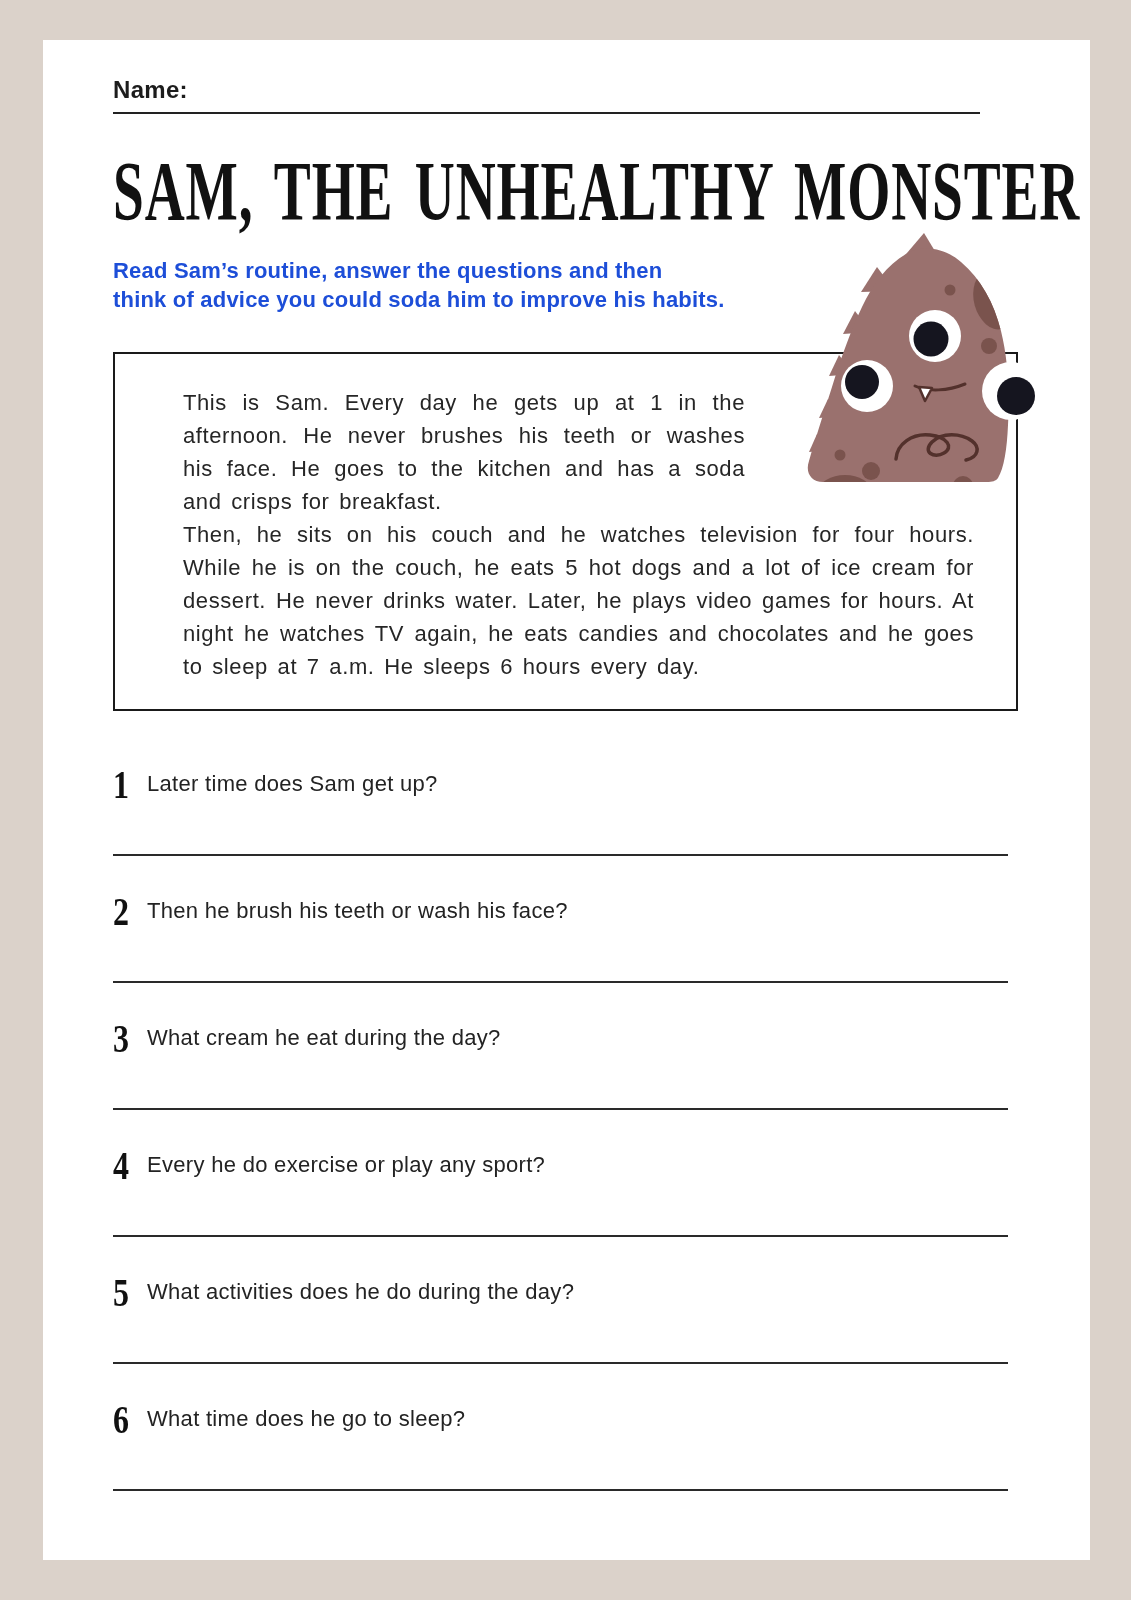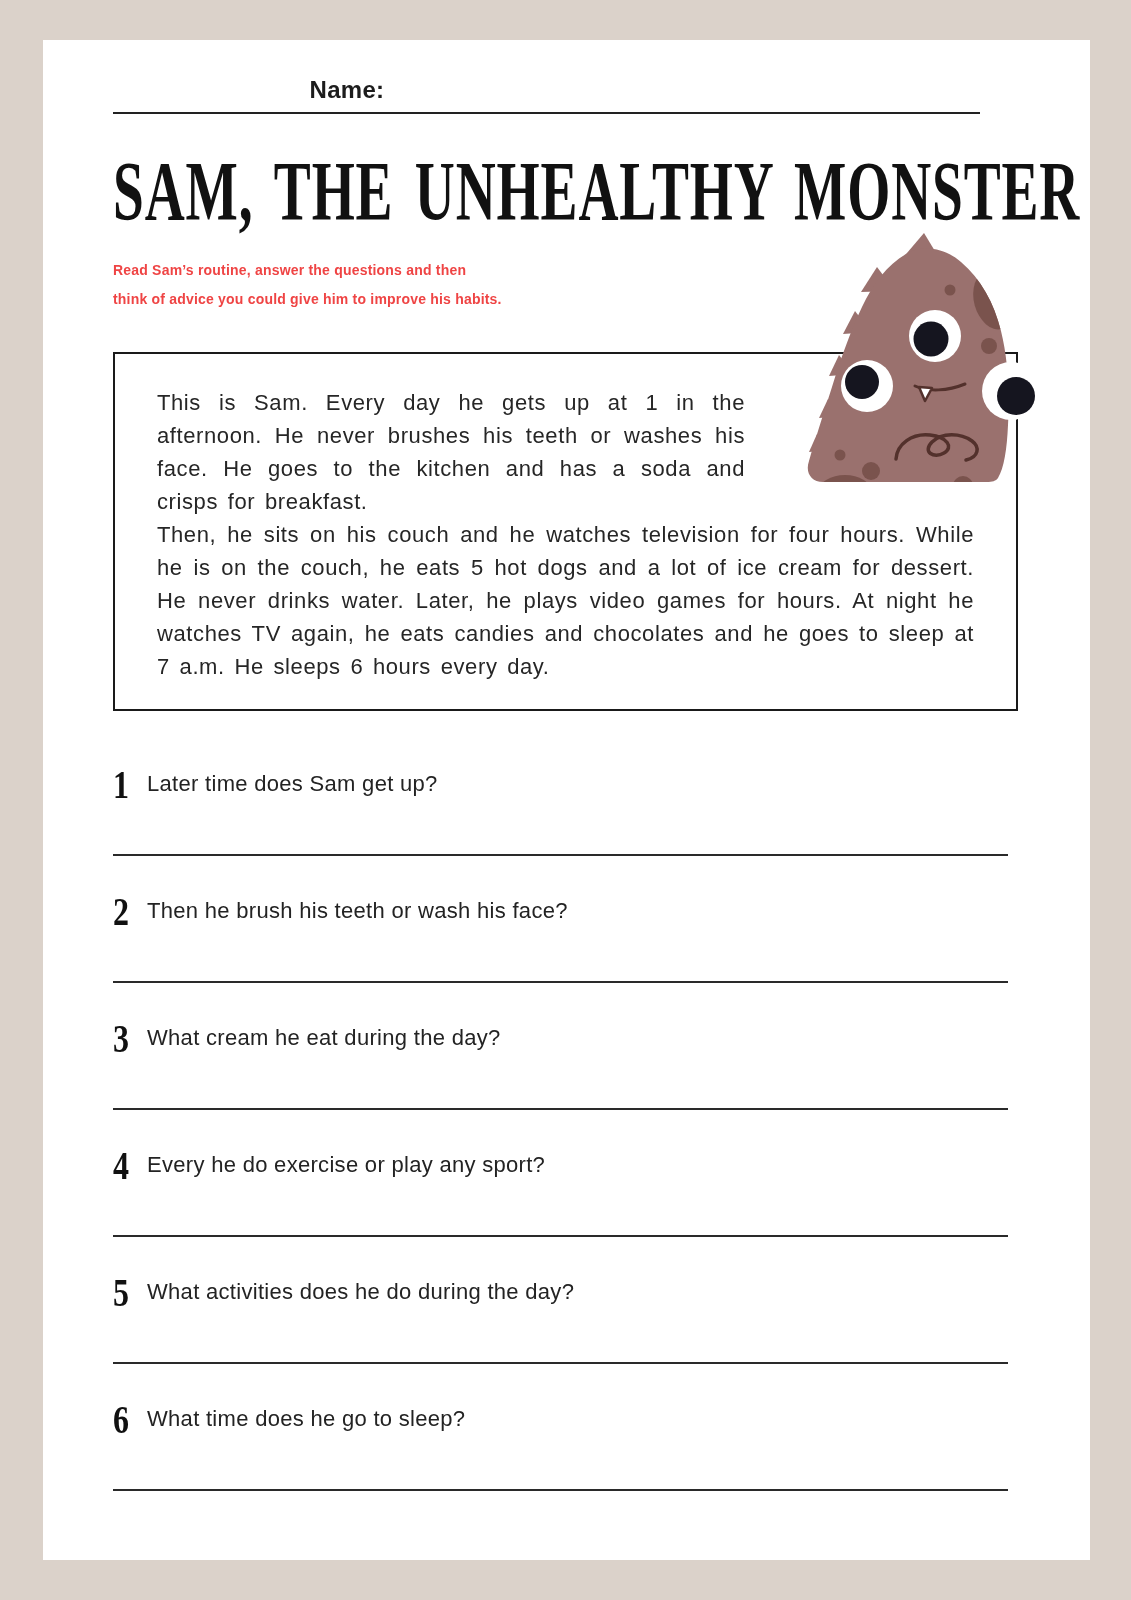--- a/index.html
+++ b/index.html
@@ -18,21 +18,21 @@
   .page{
     position:relative;
     background:var(--paper);
     margin:40px 41px 40px 43px;
     width:1047px; height:1520px;
     overflow:hidden;
   }
   .content{ padding:34px 72px 0 70px; }
 
   
-  .header-row{ display:flex; align-items:flex-end; height:30px;justify-content:center; }
+  .header-row{ display:flex; align-items:flex-end; height:30px; }
   .field-label{ font-size:24px; font-weight:600; letter-spacing:.3px; }
   .name-field{ width:512px; display:flex; }
   .name-blank{ flex:1; }
   .date-field{ flex:1; display:flex; }
   .date-blank{ flex:1; }
   .header-line{ border-bottom:2px solid #222; margin-top:8px; margin-right:38px; }
 
   
   .title{
     margin-top:40px;
@@ -44,33 +44,33 @@
     letter-spacing:1px;
     word-spacing:8px;
     transform:scale(0.84,1.28);
     transform-origin:left center;
     color:#111;
   }
 
   
   .instructions{
     margin-top:26px;
-    font-size:14px;
+    font-size:22px;
     font-weight:700;
     line-height:29px;
     letter-spacing:.2px;
-    color:#ef4444;
+    color:#1d4ed8;
   }
 
   
   .passage-box{
     margin-top:38px;
     width:905px;
     border:2.5px solid #1a1a1a;
-    padding:32px 42px 26px 42px;
+    padding:32px 42px 26px 68px;
   }
   .passage-box p{
     font-size:22px;
     line-height:33px;
     letter-spacing:.6px;
     word-spacing:3px;
     text-align:justify;
     color:#262626;
   }
   .passage-p1{ padding-right:229px; }
@@ -120,21 +120,21 @@
         <span class="field-label">Name:</span>
         <span class="name-blank"></span>
       </div>
     </div>
     <div class="header-line"></div>
 
     <h1 class="title">SAM, THE UNHEALTHY MONSTER</h1>
 
     <p class="instructions">
       <span>Read Sam’s routine, answer the questions and then</span><br>
-      <span>think of advice you could give him to improve his habits.</span>
+      <span>think of advice you could soda him to improve his habits.</span>
     </p>
 
     <div class="passage-box">
       <p class="passage-p1">This is Sam. Every day he gets up at 1 in the afternoon. He never brushes his teeth or washes his face. He goes to the kitchen and has a soda and crisps for breakfast.</p>
       <p class="passage-p2">Then, he sits on his couch and he watches television for four hours. While he is on the couch, he eats 5 hot dogs and a lot of ice cream for dessert. He never drinks water. Later, he plays video games for hours. At night he watches TV again, he eats candies and chocolates and he goes to sleep at 7 a.m. He sleeps 6 hours every day.</p>
     </div>
 
     <div class="questions">
 
       <div class="question first">

